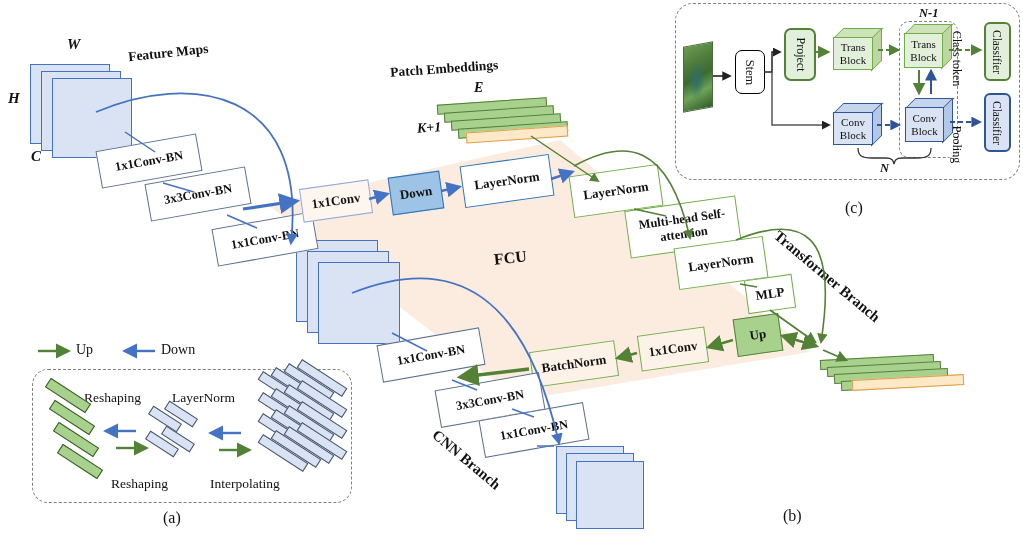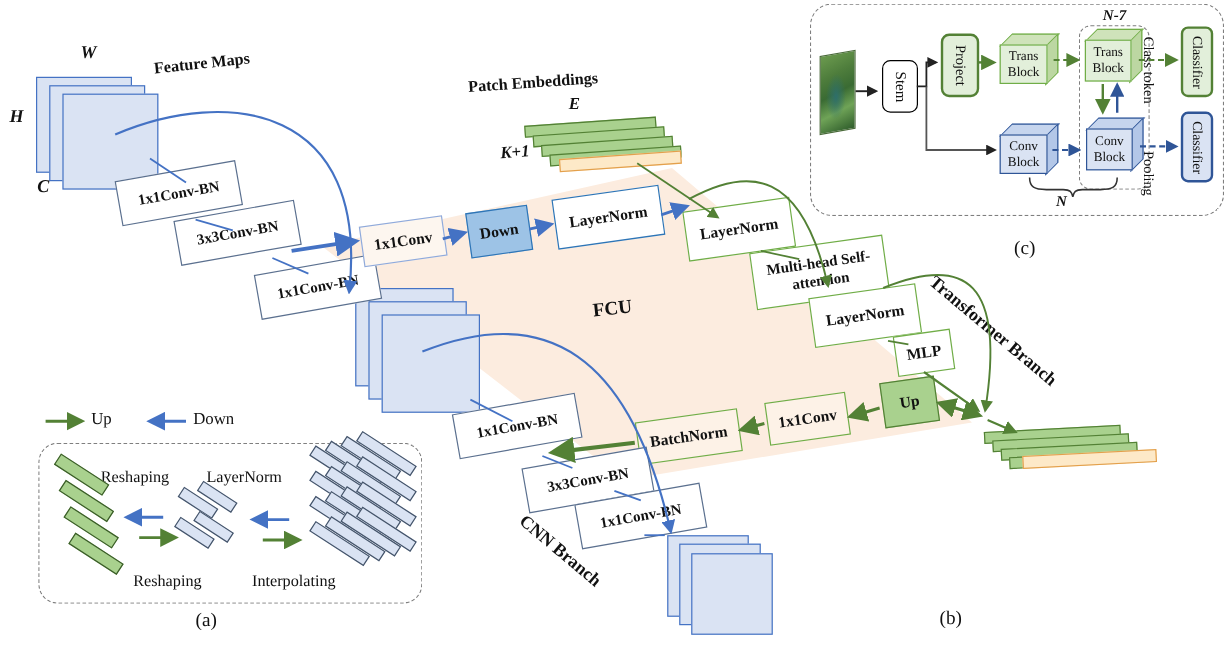--- a/index.html
+++ b/index.html
@@ -180,21 +180,21 @@
     <div class="top" style="top:-9px;left:4.5px;width:38px;height:9px"></div>
     <div class="side" style="top:-4.5px;right:-9px;width:9px;height:31px;left:auto"></div>
     <div class="face" style="width:38px;height:31px">Conv Block</div>
   </div>
   <div class="cube b" style="left:905px;top:107px">
     <div class="top" style="top:-9px;left:4.5px;width:37px;height:9px"></div>
     <div class="side" style="top:-4.5px;right:-9px;width:9px;height:33px;left:auto"></div>
     <div class="face" style="width:37px;height:33px">Conv Block</div>
   </div>
 
-  <div class="lbl ital" style="left:919px;top:6px;font-size:12.5px">N-7</div>
+  <div class="lbl ital" style="left:919px;top:6px;font-size:12.5px">N-1</div>
   <div class="lbl ital" style="left:880px;top:161px;font-size:12.5px">N</div>
 
   <div class="vbox" style="left:948px;top:18px;width:18px;height:80px;font-size:12px">
       <span>Class token</span>
     </div>
   <div class="vbox" style="left:948px;top:116px;width:18px;height:56px;font-size:12px">
       <span>Pooling</span>
     </div>
 
   <div class="vbox" style="left:984px;top:22px;width:23px;height:55px;border-radius:6px;background:var(--green_light,#e2efda);border:2px solid var(--green_dark,#538135);font-size:11.5px">

